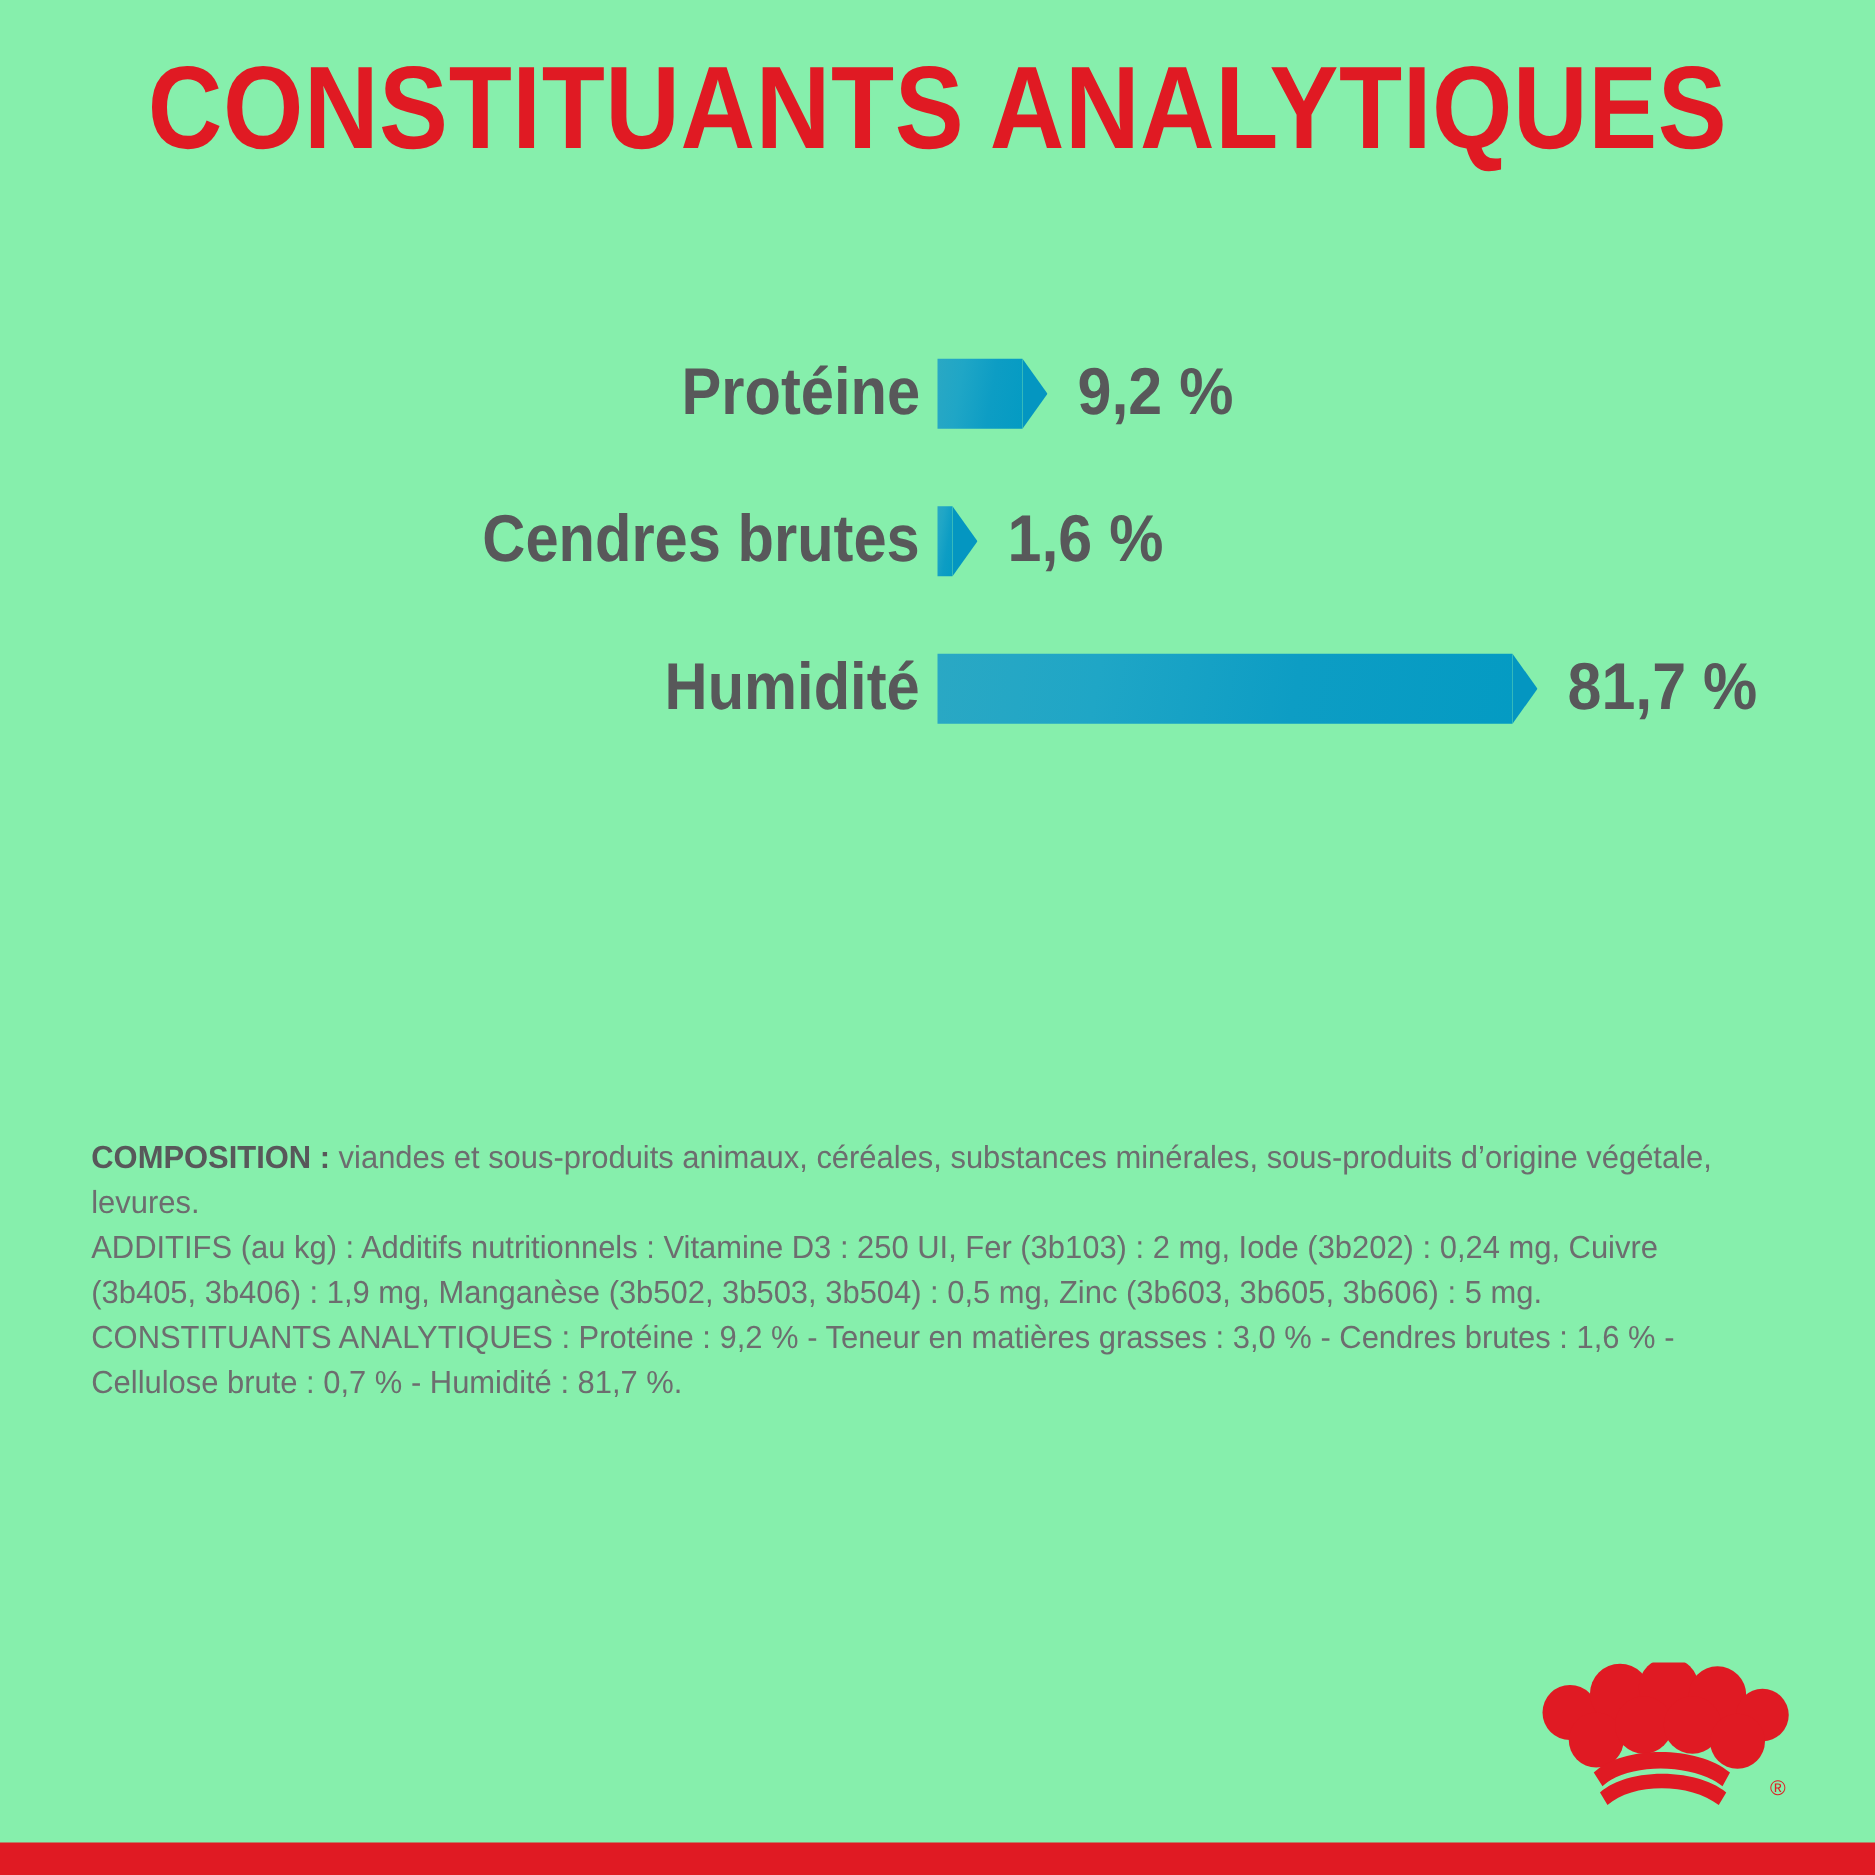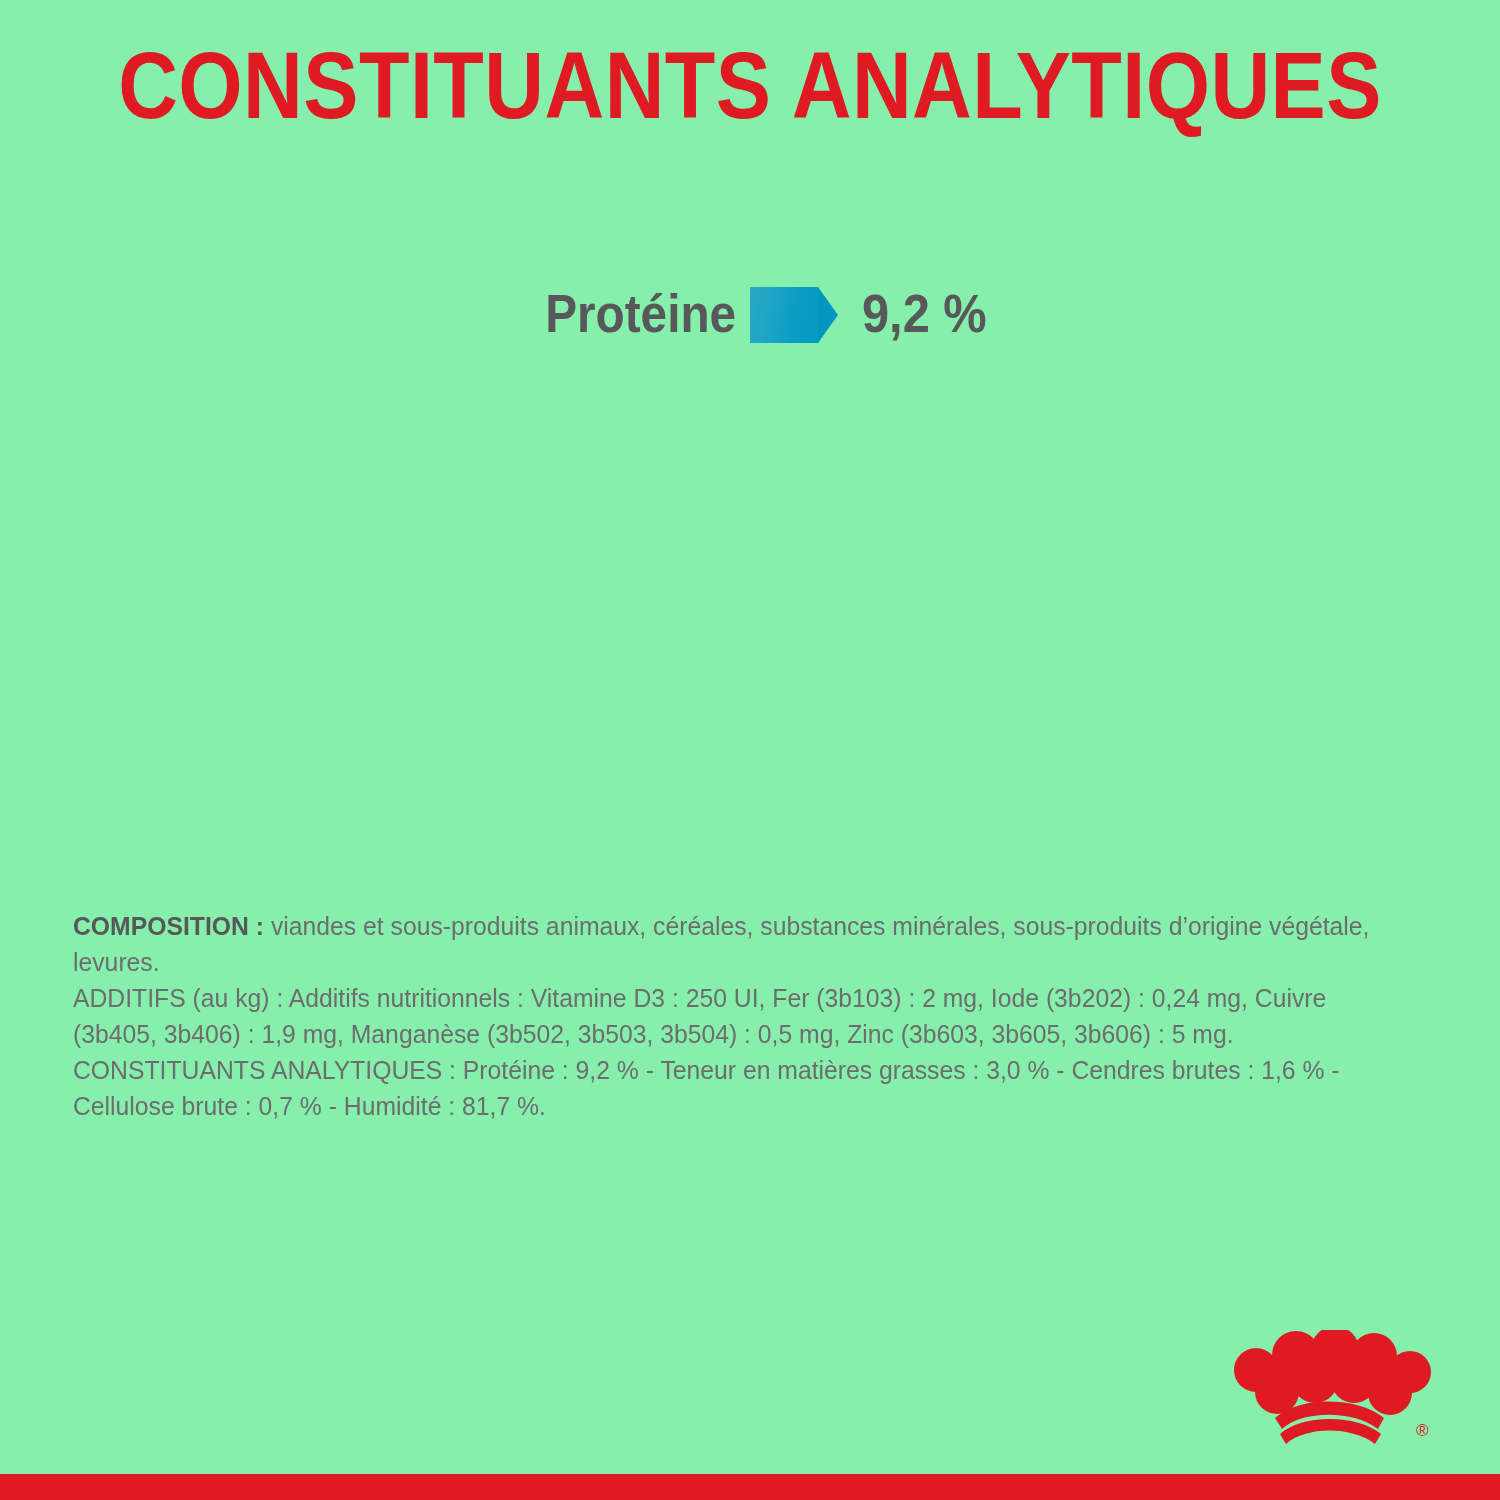--- a/index.html
+++ b/index.html
@@ -152,21 +152,45 @@
         <div class="nbar-point" id="barpt0" style="left: 68px;">
           <svg width="20" height="56" viewBox="0 0 20 56">
               <polygon points="0,0 20,28 0,56" fill="#0496c1"></polygon>
             </svg>
         </div>
       </div>
       <div class="nvalue" id="val0" style="left: 862px;">9,2 %</div>
     </div>
 
 
-
+    <div class="nrow">
+      <div class="nlabel">Cendres brutes</div>
+      <div class="nbar-wrap" id="bar2">
+        <div class="nbar" id="barbody2" style="width: 12px;"></div>
+        <div class="nbar-point" id="barpt2" style="left: 12px;">
+          <svg width="20" height="56" viewBox="0 0 20 56">
+              <polygon points="0,0 20,28 0,56" fill="#0496c1"></polygon>
+            </svg>
+        </div>
+      </div>
+      <div class="nvalue" id="val2" style="left: 806px;">1,6 %</div>
+    </div>
+
+    <div class="nrow">
+      <div class="nlabel">Humidité</div>
+      <div class="nbar-wrap" id="bar3">
+        <div class="nbar" id="barbody3" style="width: 460px;"></div>
+        <div class="nbar-point" id="barpt3" style="left: 460px;">
+          <svg width="20" height="56" viewBox="0 0 20 56">
+              <polygon points="0,0 20,28 0,56" fill="#0496c1"></polygon>
+            </svg>
+        </div>
+      </div>
+      <div class="nvalue" id="val3" style="left: 1254px;">81,7 %</div>
+    </div>
 
   </div>
 
   <div class="composition">
     <p><span class="lead">COMPOSITION :</span><span> viandes et sous-produits animaux, céréales, substances minérales, sous-produits d’origine végétale, levures.</span></p>
     <p>ADDITIFS (au kg) : Additifs nutritionnels : Vitamine D3 : 250 UI, Fer (3b103) : 2 mg, Iode (3b202) : 0,24 mg, Cuivre (3b405, 3b406) : 1,9 mg, Manganèse (3b502, 3b503, 3b504) : 0,5 mg, Zinc (3b603, 3b605, 3b606) : 5 mg.</p>
     <p>CONSTITUANTS ANALYTIQUES : Protéine : 9,2 % - Teneur en matières grasses : 3,0 % - Cendres brutes : 1,6 % - Cellulose brute : 0,7 % - Humidité : 81,7 %.</p>
   </div>
 
   <div class="logo">

